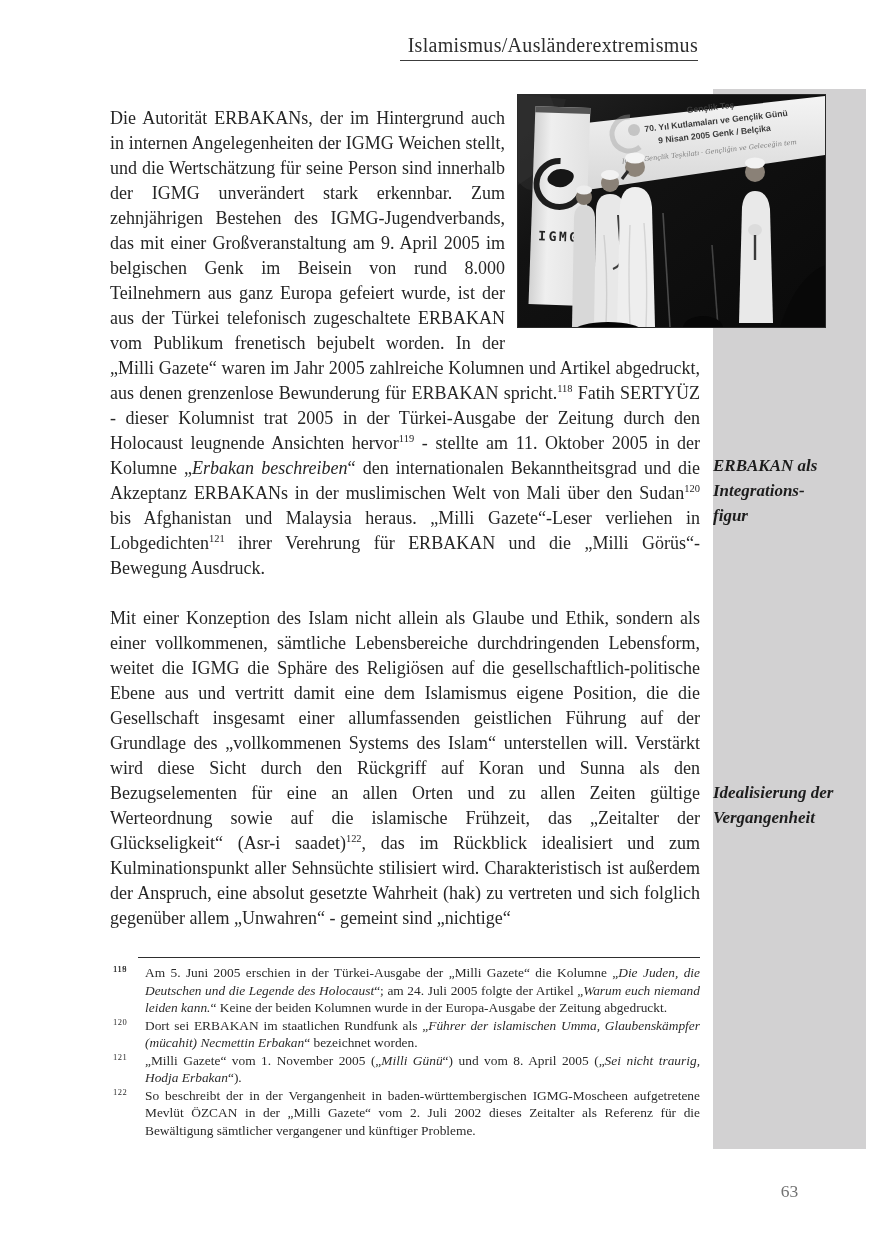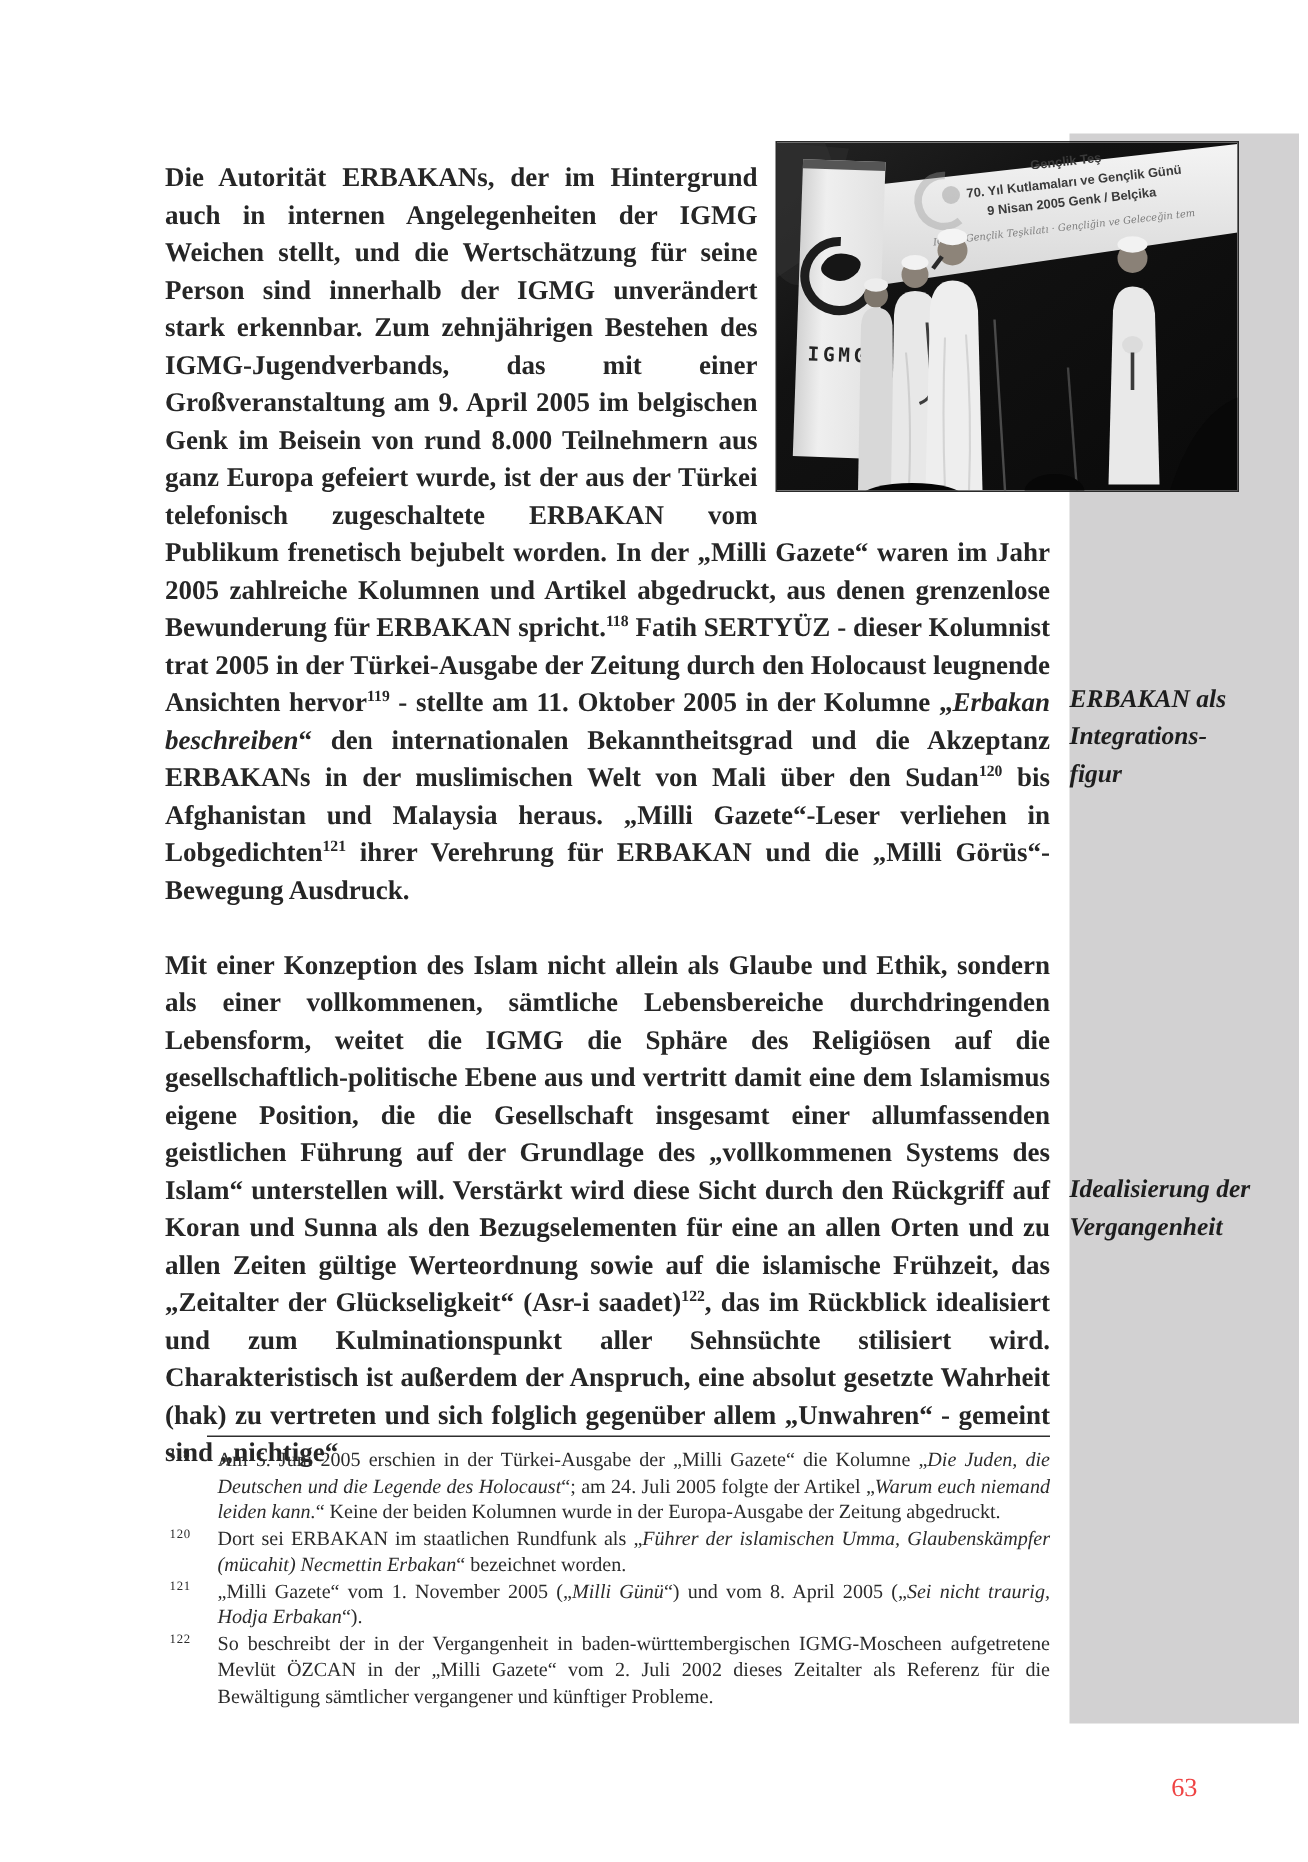--- a/index.html
+++ b/index.html
@@ -34,21 +34,21 @@
     outline:1px solid #2a2a2a;
   }
 
   
   .content{
     position:absolute;left:110px;top:106px;width:590px;
     font-size:18px;line-height:25px;
     text-align:justify;
     color:#262626;
   }
-  .content p{margin:0;font-weight:bold;}
+  .content p{margin:0;}
   .content p + p{margin-top:25px;}
   .photo-spacer{display:block;float:right;width:195px;height:229px;}
   .it{font-style:italic;}
   sup{font-size:0.58em;line-height:0;vertical-align:super;letter-spacing:0;}
 
   
   .margin-note{
     position:absolute;left:713px;width:153px;
     font-weight:bold;font-style:italic;
     font-size:17px;line-height:25px;color:#1d1d1d;
@@ -66,35 +66,36 @@
     font-size:13.4px;line-height:17.5px;text-align:justify;color:#2b2b2b;
   }
   .footnote{position:relative;padding-left:35px;margin:0;}
   .fn-num{
     position:absolute;left:3px;top:-3px;
     font-size:8.5px;letter-spacing:0.5px;color:#2b2b2b;
   }
 
   .page-number{
     position:absolute;left:713px;top:1181px;width:153px;
-    text-align:center;font-size:17.5px;color:#ef4444;
+    text-align:center;font-size:17.5px;color:#737373;
   }
 
   
   .ban-t{font-family:"Liberation Sans","DejaVu Sans",sans-serif;font-weight:bold;fill:#3a3a3a;}
   .ban-script{font-family:"DejaVu Serif",serif;font-style:italic;fill:#7d7d7d;}
   .flag-t{font-family:"DejaVu Sans Mono",monospace;font-weight:bold;fill:#242424;letter-spacing:2.5px;}
 </style>
 </head>
 <body>
 
 <div class="page">
 
   <div class="sidebar"></div>
 
+  <div class="header">Islamismus/Ausländerextremismus</div>
 
   <div class="photo">
     <svg width="307" height="232" viewBox="0 0 307 232">
       <defs>
         <linearGradient id="bgGrad" x1="0" y1="0" x2="1" y2="1">
           <stop offset="0" stop-color="#242424"></stop>
           <stop offset="0.35" stop-color="#121212"></stop>
           <stop offset="1" stop-color="#0a0a0a"></stop>
         </linearGradient>
         <linearGradient id="banGrad" x1="0" y1="0" x2="0" y2="1">

